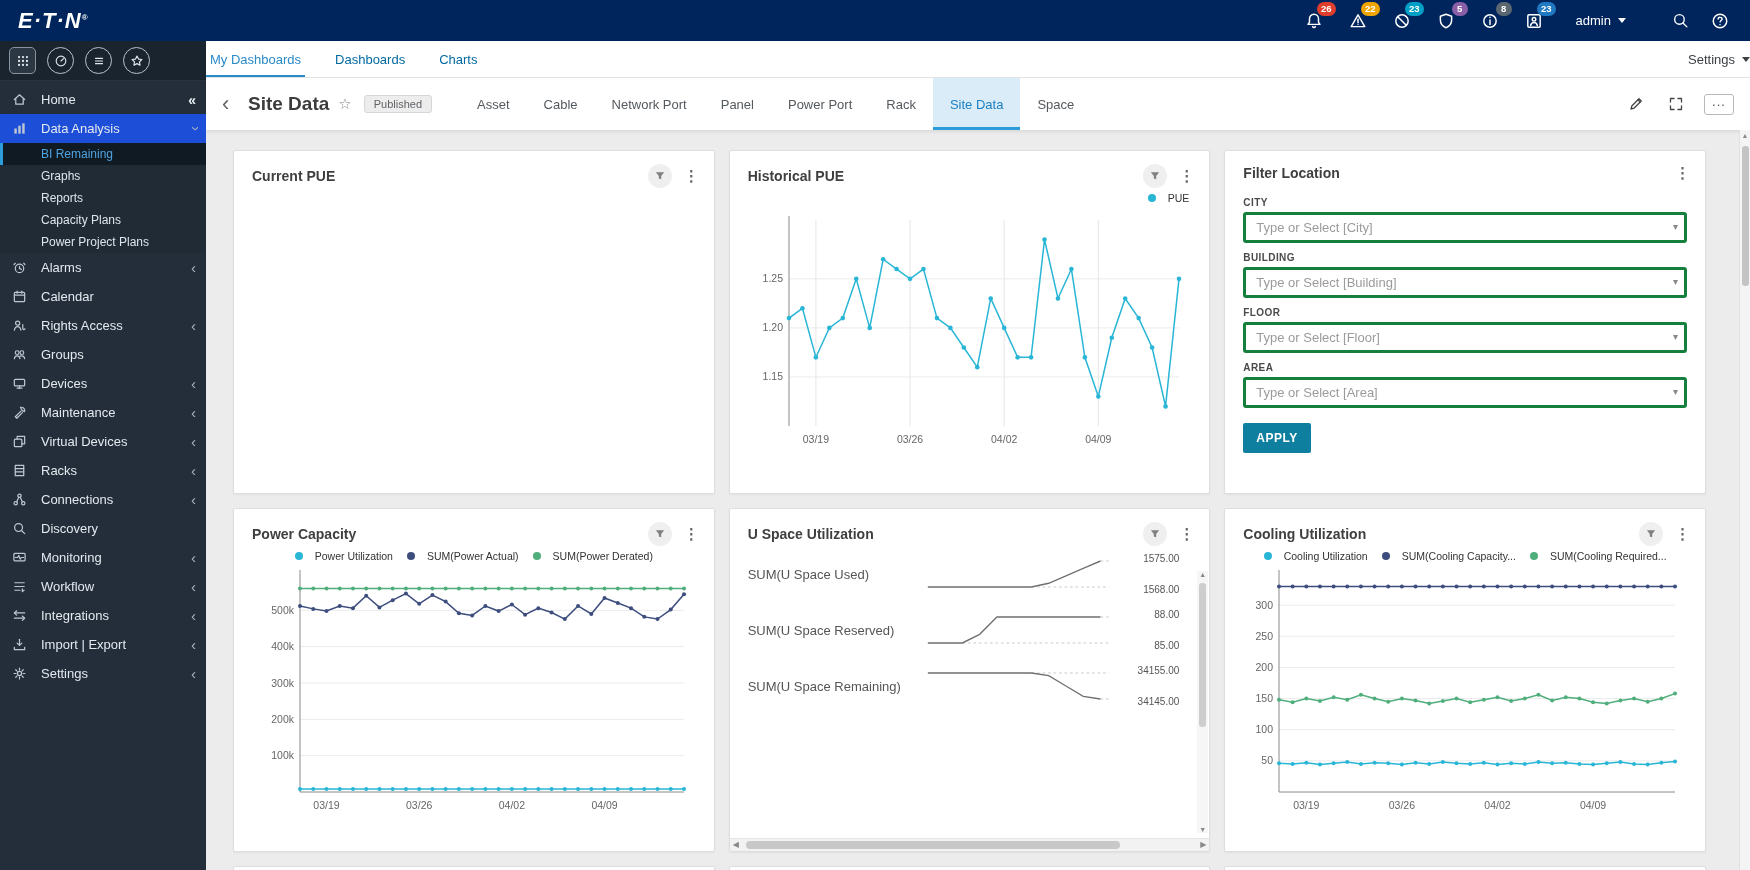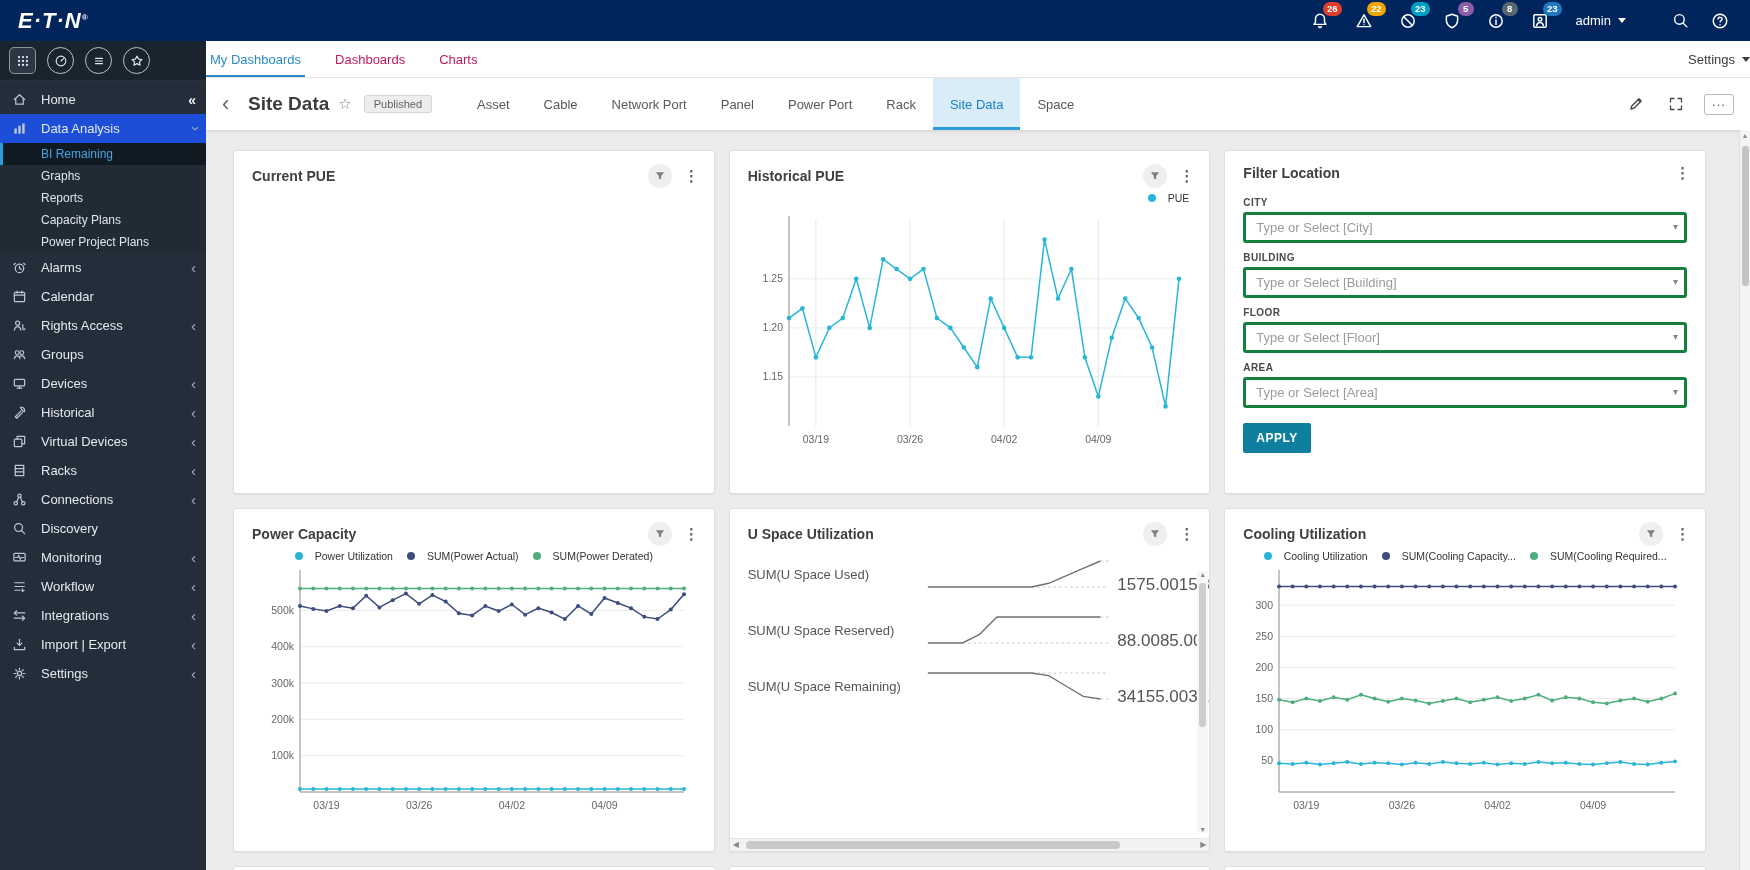--- a/index.html
+++ b/index.html
@@ -5,21 +5,21 @@
   * { box-sizing: border-box; margin: 0; padding: 0; }
   body { font-family: "Liberation Sans", sans-serif; background:#ececec; }
   .app { position:relative; width:1750px; height:870px; overflow:hidden; background:#ececec; }
 
   
   .topbar { position:absolute; top:0; left:0; right:0; height:41px; background:#00255c;
             display:flex; align-items:center; padding:0 18px; z-index:30; color:#fff; }
   .logo { font-weight:800; font-style:italic; font-size:22px; letter-spacing:1px; color:#fff; }
   .logo sup { font-size:8px; font-style:normal; }
   .topbar-spacer { flex:1; }
-  .notifs { display:flex; align-items:center; gap:20px; margin-right:24px; }
+  .notifs { display:flex; align-items:center; gap:20px; margin-right:30px; }
   .notif { position:relative; width:24px; height:24px; display:flex; align-items:center; justify-content:center; color:#fff; cursor:pointer; }
   .badge { position:absolute; top:-7px; right:-10px; min-width:16px; height:14px; border-radius:8px;
            font-size:9.5px; font-weight:bold; line-height:14px; text-align:center; padding:0 4px; color:#fff; }
   .user { display:flex; align-items:center; cursor:pointer; margin-right:26px; font-size:13px; }
   .caret-down { display:inline-block; width:0; height:0; border-left:4px solid transparent;
                 border-right:4px solid transparent; border-top:5px solid #fff; margin-left:7px; }
   .tb-icon { width:24px; height:24px; display:flex; align-items:center; justify-content:center; color:#fff; cursor:pointer; margin-left:16px; }
 
   
   .sidebar { position:absolute; top:41px; left:0; width:206px; bottom:0; background:#232e3a; z-index:20; }
@@ -37,21 +37,21 @@
   .side-right { margin-left:auto; color:#aab4bd; font-size:15px; line-height:1; }
   .side-right.collapse { font-size:14px; font-weight:bold; color:#e8eef4; }
   .side-right.expanded { transform:rotate(-90deg); }
   .side-child { height:22px; display:flex; align-items:center; padding-left:41px; font-size:12px;
                 color:#dde4ea; cursor:pointer; background:#202b36; }
   .side-child.active { background:#101a23; color:#4da3e0; border-left:3px solid #2d9cdb; padding-left:38px; }
 
   
   .navtabs { position:absolute; top:41px; left:206px; right:0; height:37px; background:#fff;
              border-bottom:1px solid #e2e2e2; display:flex; align-items:stretch; padding:0 0; z-index:10; }
-  .ntab { display:flex; align-items:center; padding:0 4px; margin-right:26px; font-size:13px; color:#be185d; cursor:pointer; }
+  .ntab { display:flex; align-items:center; padding:0 4px; margin-right:26px; font-size:13px; color:#0369a1; cursor:pointer; }
   .ntab.active { color:#2a8bc8; box-shadow:inset 0 -2px 0 #2a8bc8; }
   .nav-settings { margin-left:auto; display:flex; align-items:center; font-size:13px; color:#3c4043; cursor:pointer; }
   .nav-settings .caret-down { border-top-color:#3c4043; }
 
   
   .pagehead { position:absolute; top:78px; left:206px; right:0; height:52px; background:#fff;
               box-shadow:0 2px 3px rgba(0,0,0,.08); display:flex; align-items:stretch; padding:0 16px; z-index:9; }
   .back { align-self:center; font-size:22px; color:#666; width:26px; cursor:pointer; line-height:1; }
   .page-title { align-self:center; font-size:19px; font-weight:bold; color:#3c3c3c; margin-right:9px; white-space:nowrap; }
   .fav-star { align-self:center; font-size:15px; color:#8a8a8a; margin-right:12px; cursor:pointer; }
@@ -99,22 +99,22 @@
                font-weight:bold; letter-spacing:.5px; padding:8px 13px; cursor:pointer; font-family:"Liberation Sans", sans-serif; }
 
   
   .us-head { display:flex; align-items:center; padding:14px 40px 8px 18px; border-bottom:1px solid #ececec;
              color:#4c5256; font-size:13px; font-weight:600; }
   .us-head .col1 { width:178px; display:flex; align-items:center; gap:5px; }
   .us-head .col2 { flex:1; display:flex; align-items:center; gap:5px; }
   .us-row { display:flex; align-items:center; height:56px; padding:0 30px 0 18px; }
   .us-metric { width:178px; font-size:13px; color:#555; }
   .us-spark { flex:1; height:46px; margin-right:8px; }
-  .us-labels { width:62px; height:42px; display:flex; justify-content:space-between;
-               align-items:flex-end; font-size:17px; color:#555; }
+  .us-labels { width:62px; height:42px; display:flex; flex-direction:column; justify-content:space-between;
+               align-items:flex-end; font-size:10px; color:#555; }
   .us-labels.single { justify-content:center; }
   .hscroll { position:absolute; left:0; right:0; bottom:0; height:13px; background:#f2f2f2; border-top:1px solid #e5e5e5; }
   .hscroll .arrow { position:absolute; top:1px; font-size:8px; color:#888; cursor:pointer; }
   .hscroll .arrow.left { left:3px; }
   .hscroll .arrow.right { right:3px; }
   .hscroll .thumb { position:absolute; top:2px; left:16px; width:78%; height:8px; background:#c8c8c8; border-radius:4px; cursor:pointer; }
   .vscroll { position:absolute; right:1px; top:62px; bottom:18px; width:11px; background:#f6f6f6; }
   .vscroll .arrow { position:absolute; left:0; right:0; text-align:center; font-size:7px; color:#888; cursor:pointer; }
   .vscroll .arrow.up { top:0; } .vscroll .arrow.down { bottom:0; }
   .vscroll .thumb { position:absolute; left:2px; width:7px; top:12px; height:55%; background:#cdcdcd; border-radius:3px; cursor:pointer; }
@@ -323,21 +323,21 @@
           <span class="side-label">Devices</span>
           <span class="side-right">‹</span>
         </div>
         <div class="side-item">
           <span class="side-ico">
             <svg viewBox="0 0 16 16" width="15" height="15" fill="none" stroke="currentColor" stroke-width="1.3" stroke-linecap="round" stroke-linejoin="round">
               <path d="M9.5 6.5L3.5 12.5l1.6 1.6 6-6"></path>
               <path d="M9 2.6a3.5 3.5 0 0 1 4.4 4.4L11 6z"></path>
             </svg>
           </span>
-          <span class="side-label">Historical</span>
+          <span class="side-label">Maintenance</span>
           <span class="side-right">‹</span>
         </div>
         <div class="side-item">
           <span class="side-ico">
             <svg viewBox="0 0 16 16" width="15" height="15" fill="none" stroke="currentColor" stroke-width="1.3" stroke-linecap="round" stroke-linejoin="round">
               <rect x="2.5" y="5.5" width="8" height="8" rx="1"></rect>
               <path d="M5.5 5.5v-3h8v8h-3"></path>
             </svg>
           </span>
           <span class="side-label">Virtual Devices</span>

